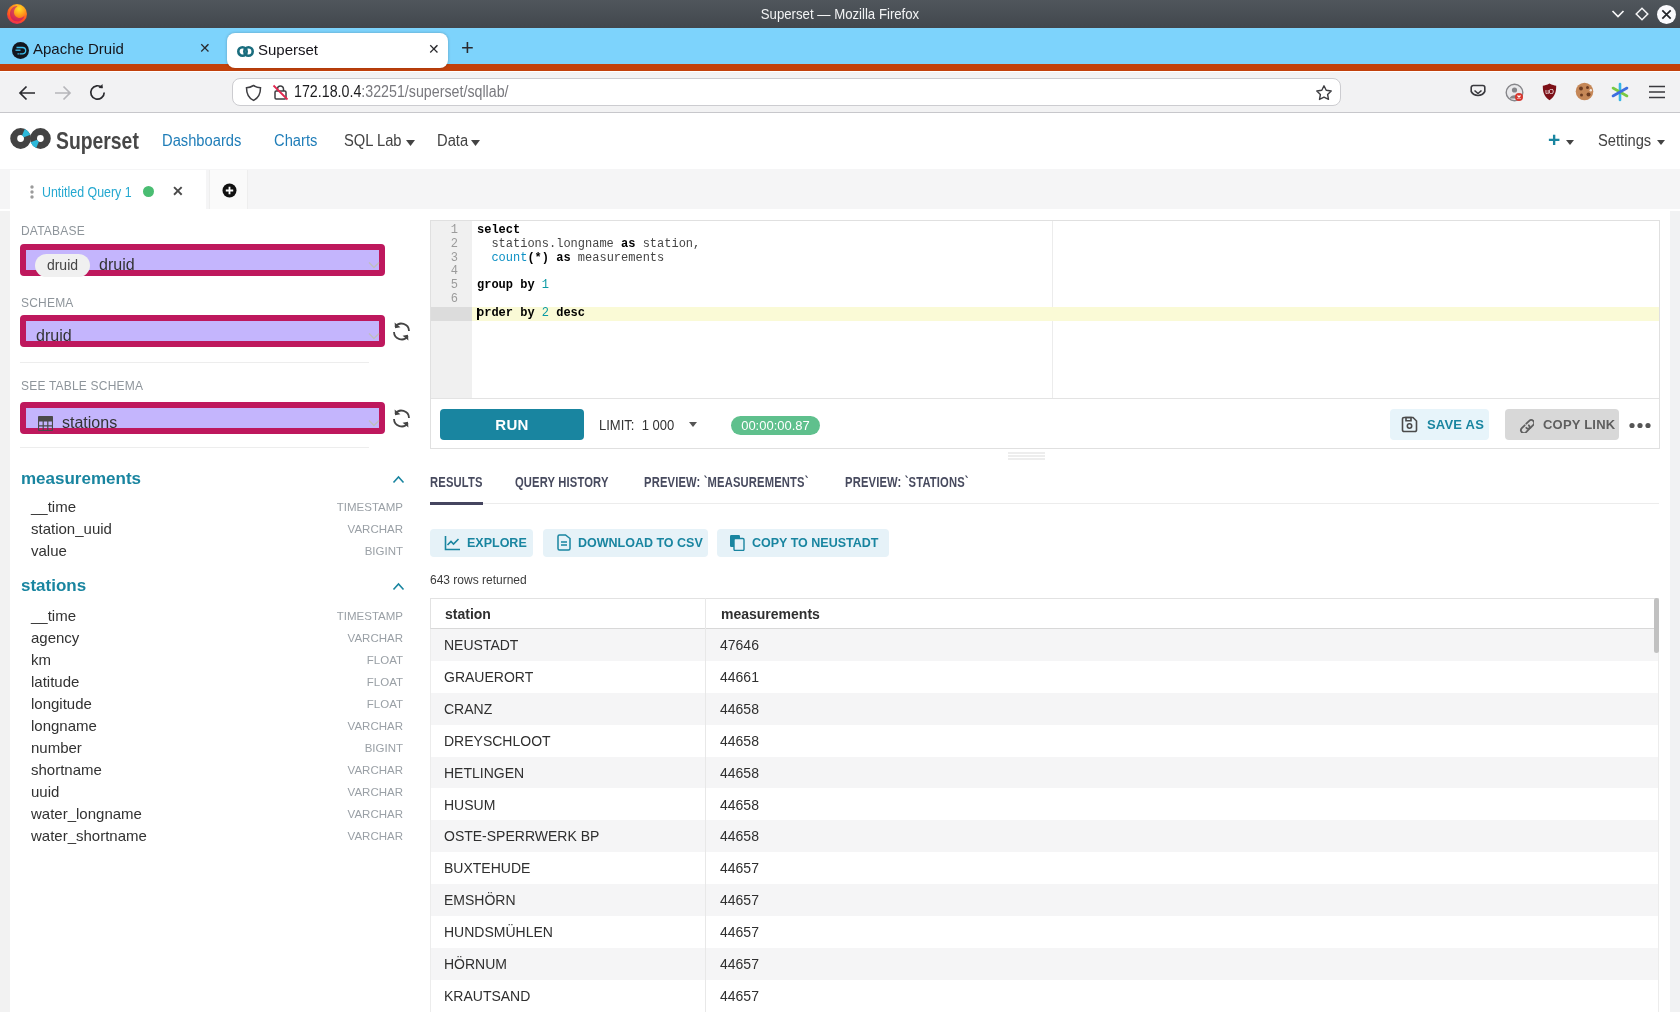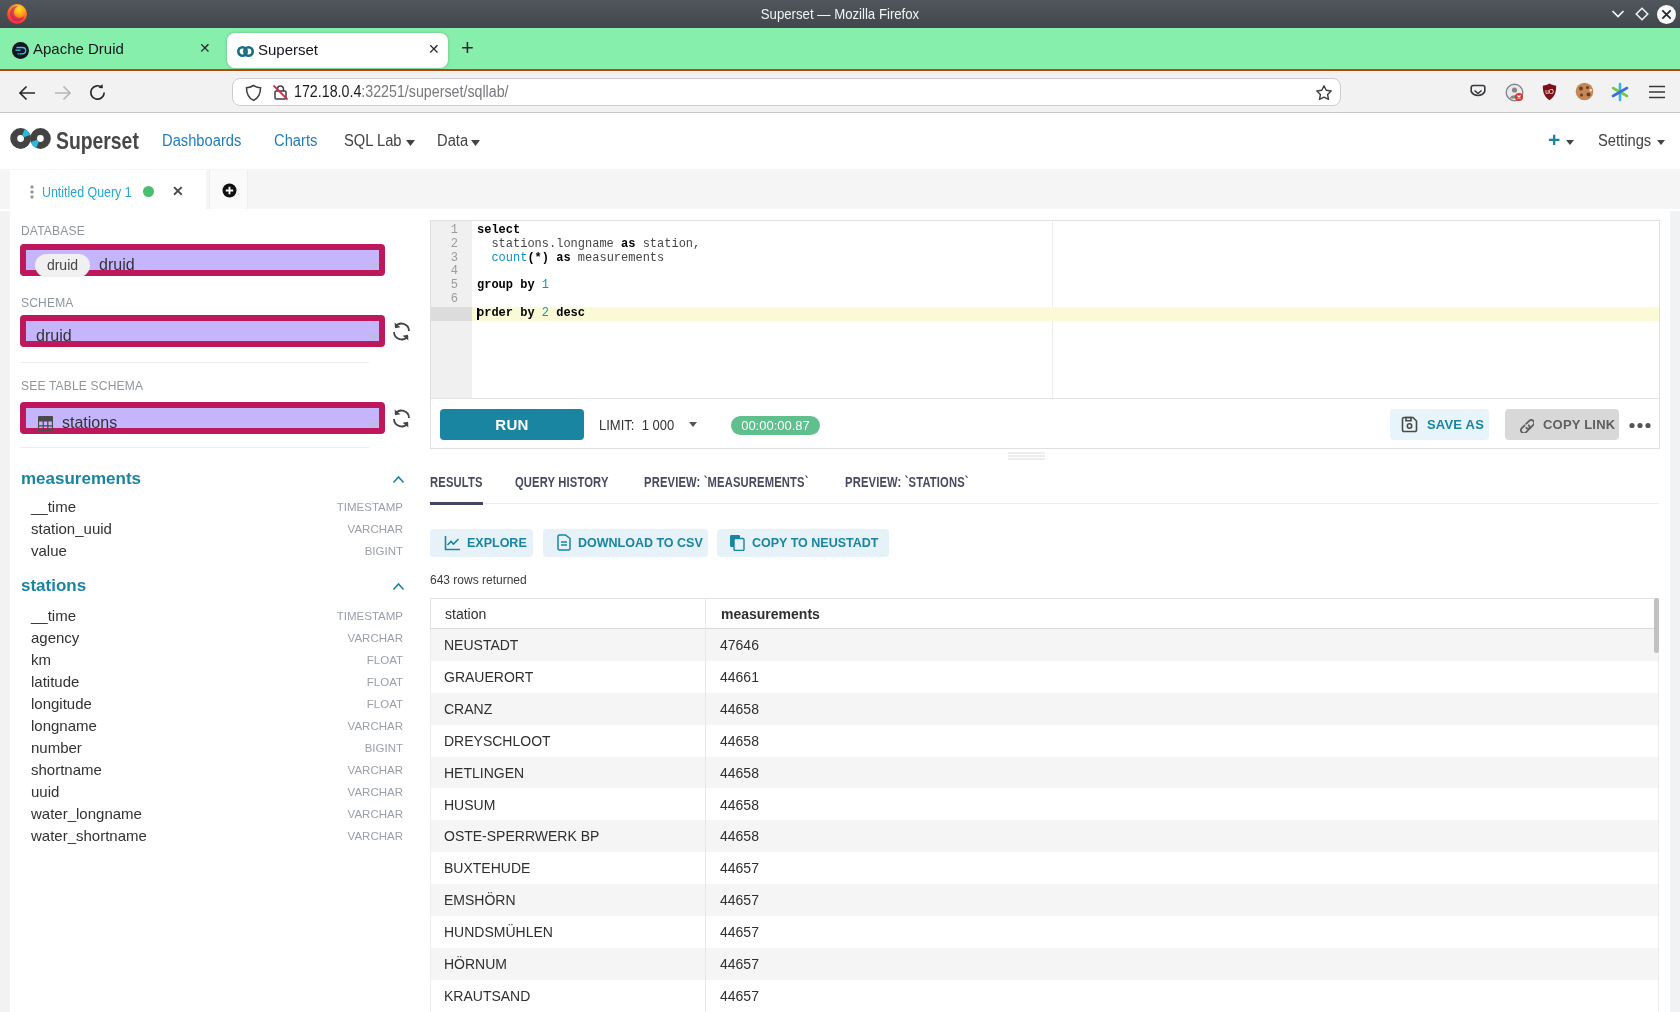--- a/index.html
+++ b/index.html
@@ -6,21 +6,21 @@
   html,body { width:1680px; height:1012px; overflow:hidden; }
   body { font-family:"Liberation Sans", sans-serif; position:relative; background:#fff; }
   .abs { position:absolute; }
 
   
   #titlebar { left:0; top:0; width:1680px; height:28px;
     background:linear-gradient(#50565c, #42474d); }
   #titletext { left:0; right:0; top:5px; text-align:center; color:#f2f3f4; font-size:15px; transform:scaleX(0.88); }
 
   
-  #tabbar { left:0; top:28px; width:1680px; height:43px; background:#86efac; border-bottom:2px solid #c2410c; }
+  #tabbar { left:0; top:28px; width:1680px; height:43px; background:#7dd3fc; border-bottom:7px solid #c2410c; }
   .btab-title { font-size:15px; color:#15141a; }
   #tab-active { left:227px; top:5px; width:221px; height:35px; background:#fff; border-radius:8px;
      box-shadow:0 0 3px rgba(0,0,0,0.25); }
   .tabclose { color:#2a2a2e; font-size:14px; }
 
   
   #toolbar { left:0; top:72px; width:1680px; height:41px; background:#f2f2f3; border-bottom:1px solid #c7c7cb; }
   #urlbar { left:232px; top:6px; width:1109px; height:28px; background:#fff; border:1px solid #ccccd0; border-radius:8px; }
   .urltext { font-size:16px; color:#1b1b1d; transform:scaleX(0.89); transform-origin:left top; white-space:nowrap; }
   .urlgray { color:#78787d; }
@@ -395,21 +395,21 @@
     <svg class="abs" style="left:12px;top:5px" width="16" height="17" viewBox="0 0 16 17">
       <rect x="1" y="1" width="10" height="12" rx="1.2" fill="#1985a0"></rect>
       <rect x="5" y="4.5" width="10" height="12" rx="1.2" fill="#e6f2f8" stroke="#1985a0" stroke-width="1.4"></rect>
     </svg>
     <span class="abs" style="left:35px;top:7px">COPY TO NEUSTADT</span>
   </div>
 
   <div class="abs" style="left:430px;top:362px;font-size:12px;color:#3b3b3b">643 rows returned</div>
 
   <div class="trow abs" style="top:386.5px;height:31.5px;border:1px solid #e2e2e2;border-bottom:1px solid #d8d8d8">
-    <div class="tcell1" style="font-weight:normal;top:7px">station</div>
+    <div class="tcell1" style="font-weight:bold;top:7px">station</div>
     <div class="tcell2" style="font-weight:bold;top:7px">measurements</div>
   </div>
   <div class="trow stripe" style="top:418px">
       <div class="tcell1">NEUSTADT</div>
       <div class="tcell2">47646</div>
     </div>
   <div class="trow" style="top:449.9px">
       <div class="tcell1">GRAUERORT</div>
       <div class="tcell2">44661</div>
     </div>

